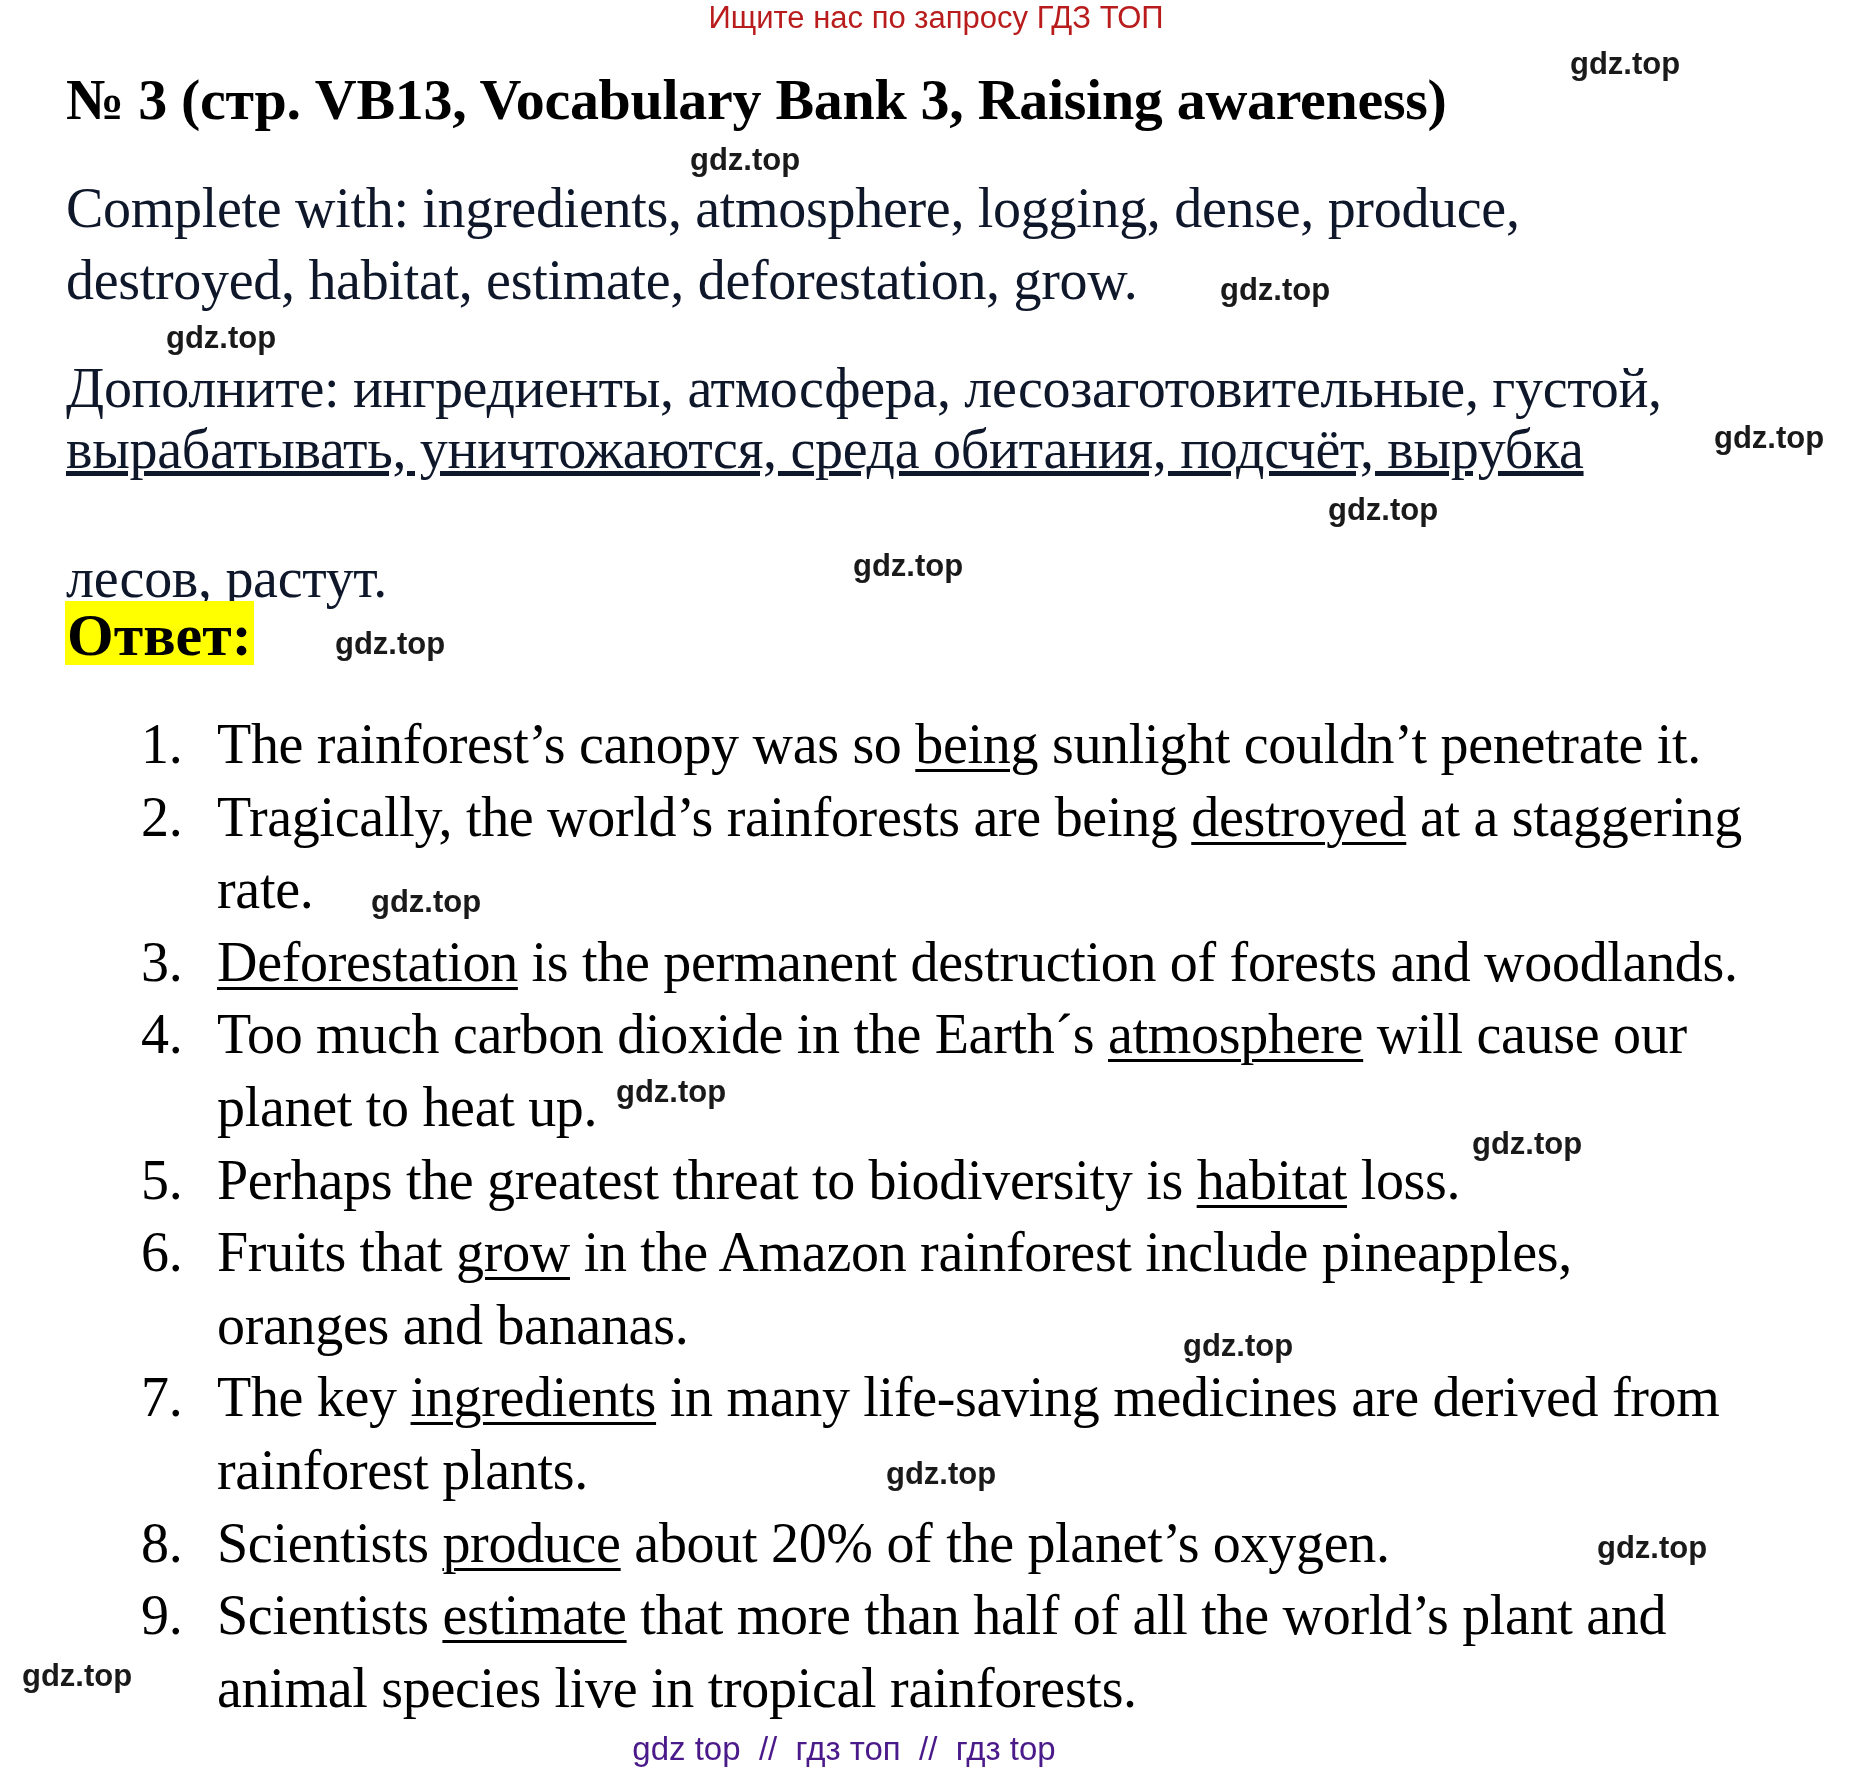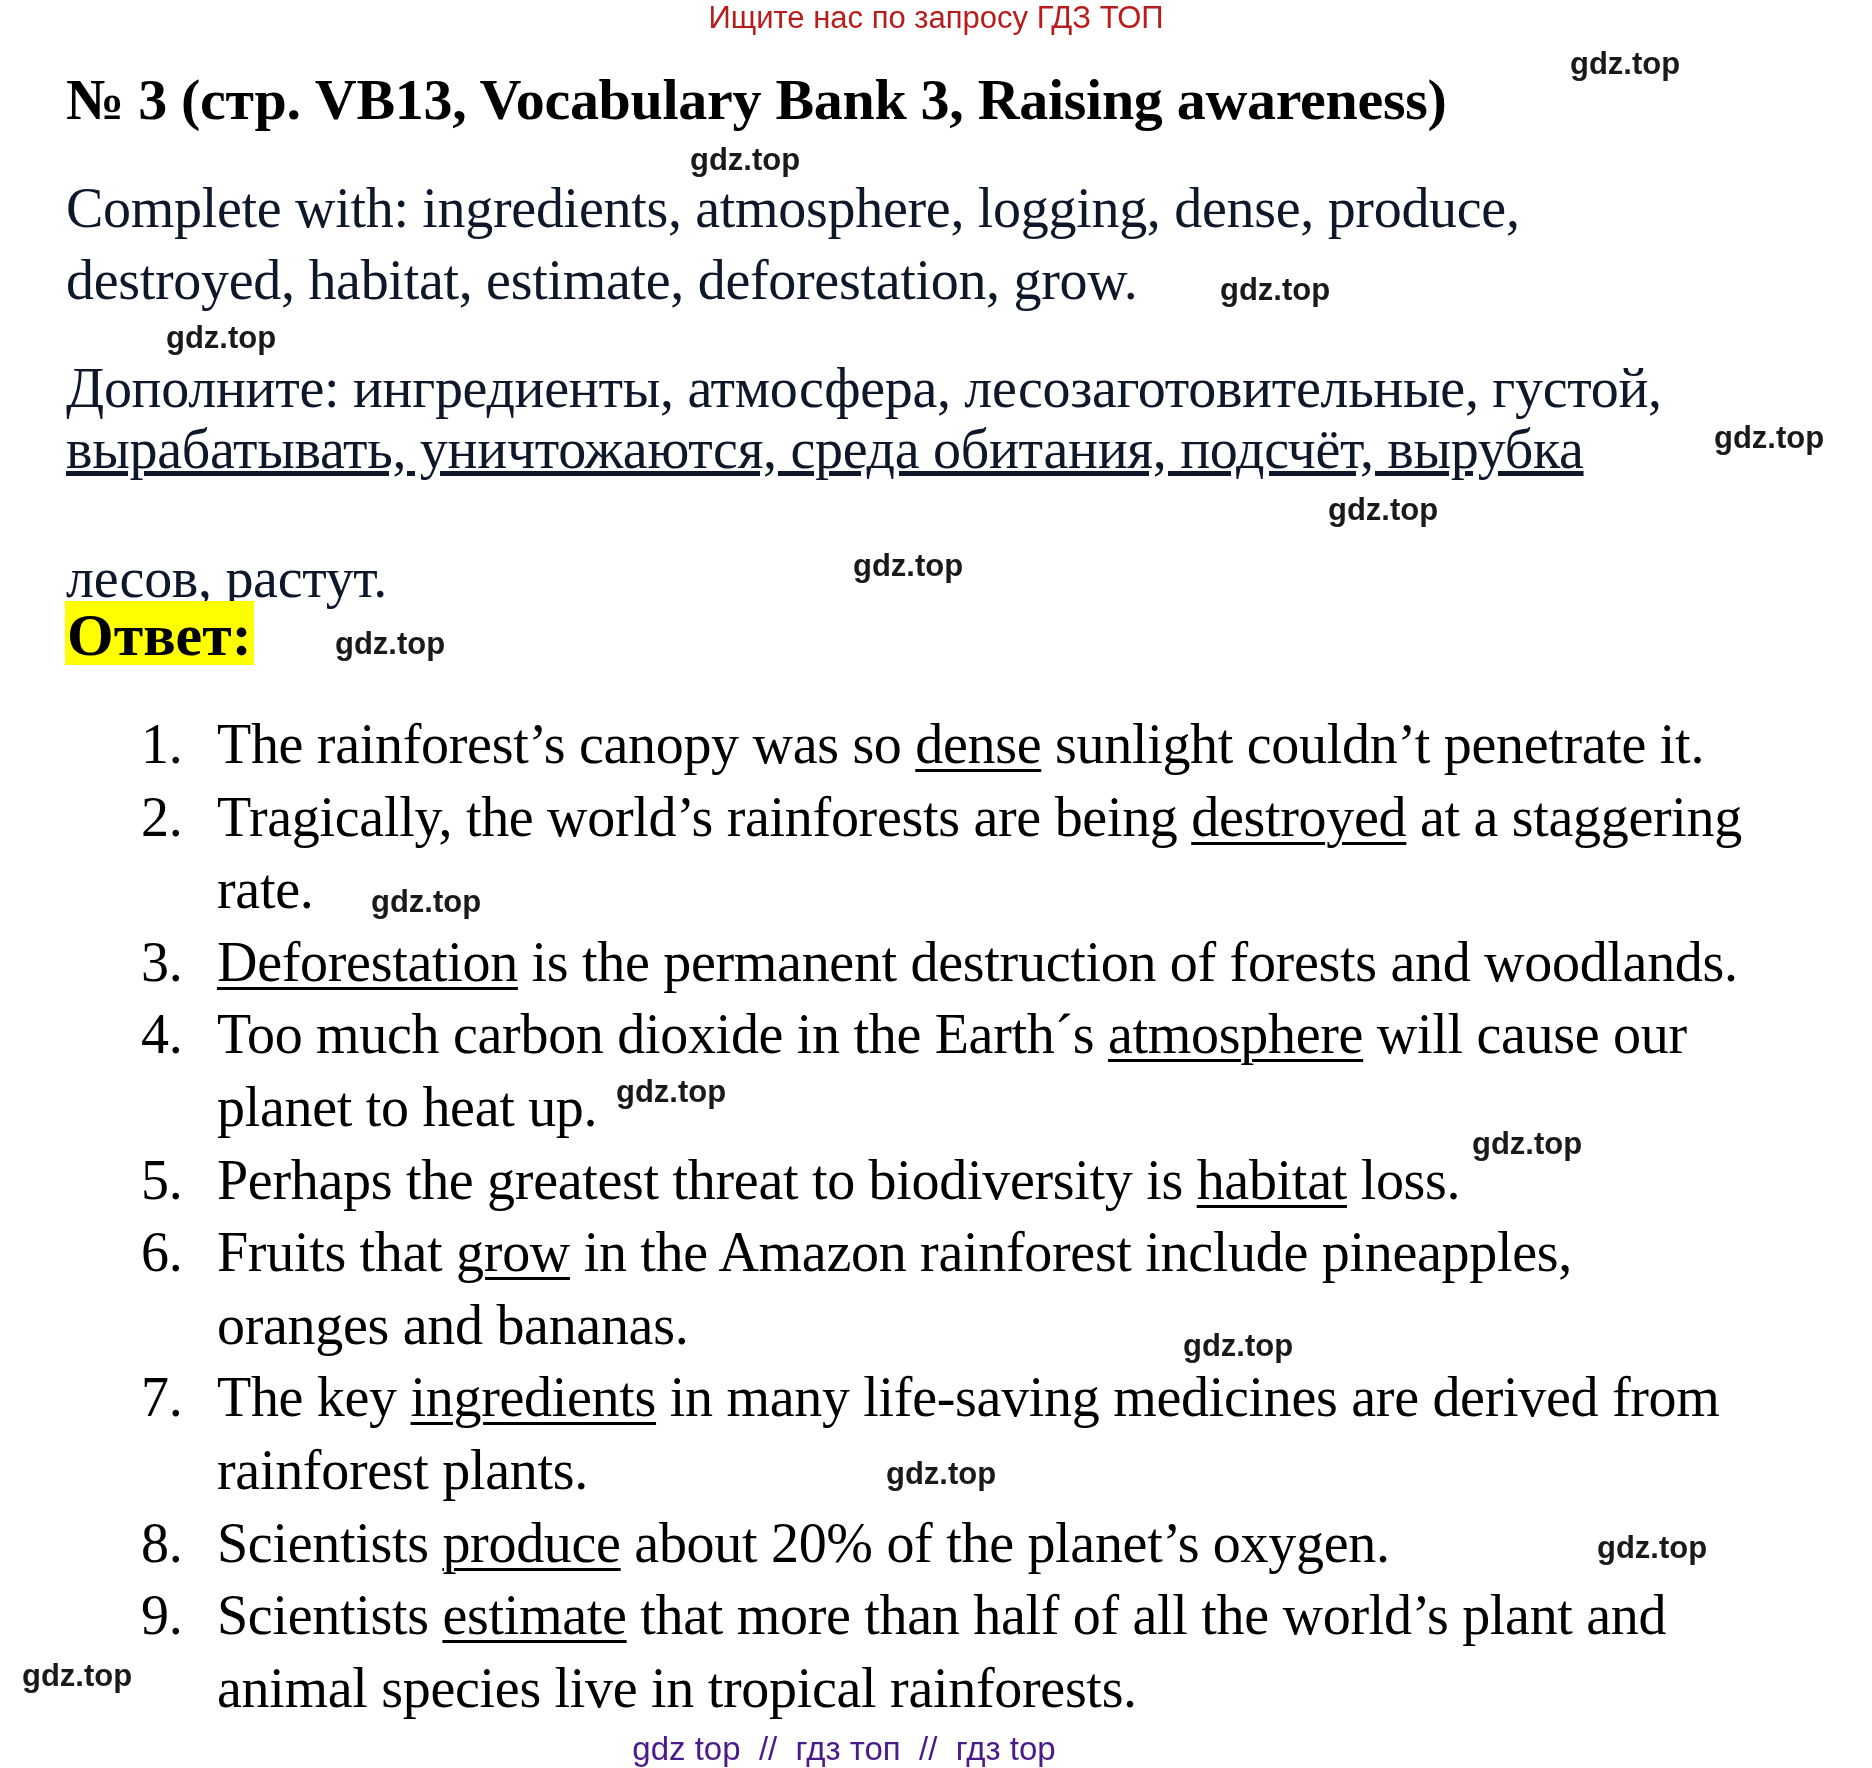--- a/index.html
+++ b/index.html
@@ -57,21 +57,21 @@
 
 <div class="para" style="top:352px;">Дополните: ингредиенты, атмосфера, лесозаготовительные, густой,</div>
 <div class="para" style="top:413px;text-decoration:underline;">вырабатывать, уничтожаются, среда обитания, подсчёт, вырубка</div>
 <div class="para" style="top:506px;margin-top:36px;">лесов, растут.</div>
 
 <div class="answer-label">Ответ:</div>
 
 <div class="list" id="answer-list">
     <div class="item" style="top: 0px;">
       <span class="num">1.</span>
-      <span class="line"><span>The rainforest’s canopy was so </span><span class="u">dense</span><span> sunlight couldn’t penetrate it.</span></span>
+      <span class="line"><span>The rainforest’s canopy was so </span><span class="u">being</span><span> sunlight couldn’t penetrate it.</span></span>
     </div>
     <div class="item" style="top: 73px;">
       <span class="num">2.</span>
       <span class="line"><span>Tragically, the world’s rainforests are being </span><span class="u">destroyed</span><span> at a staggering</span></span>
     </div>
     <div class="item" style="top: 145px;">
       <span class="line"><span>rate.</span><span></span></span>
     </div>
     <div class="item" style="top: 218px;">
       <span class="num">3.</span>

